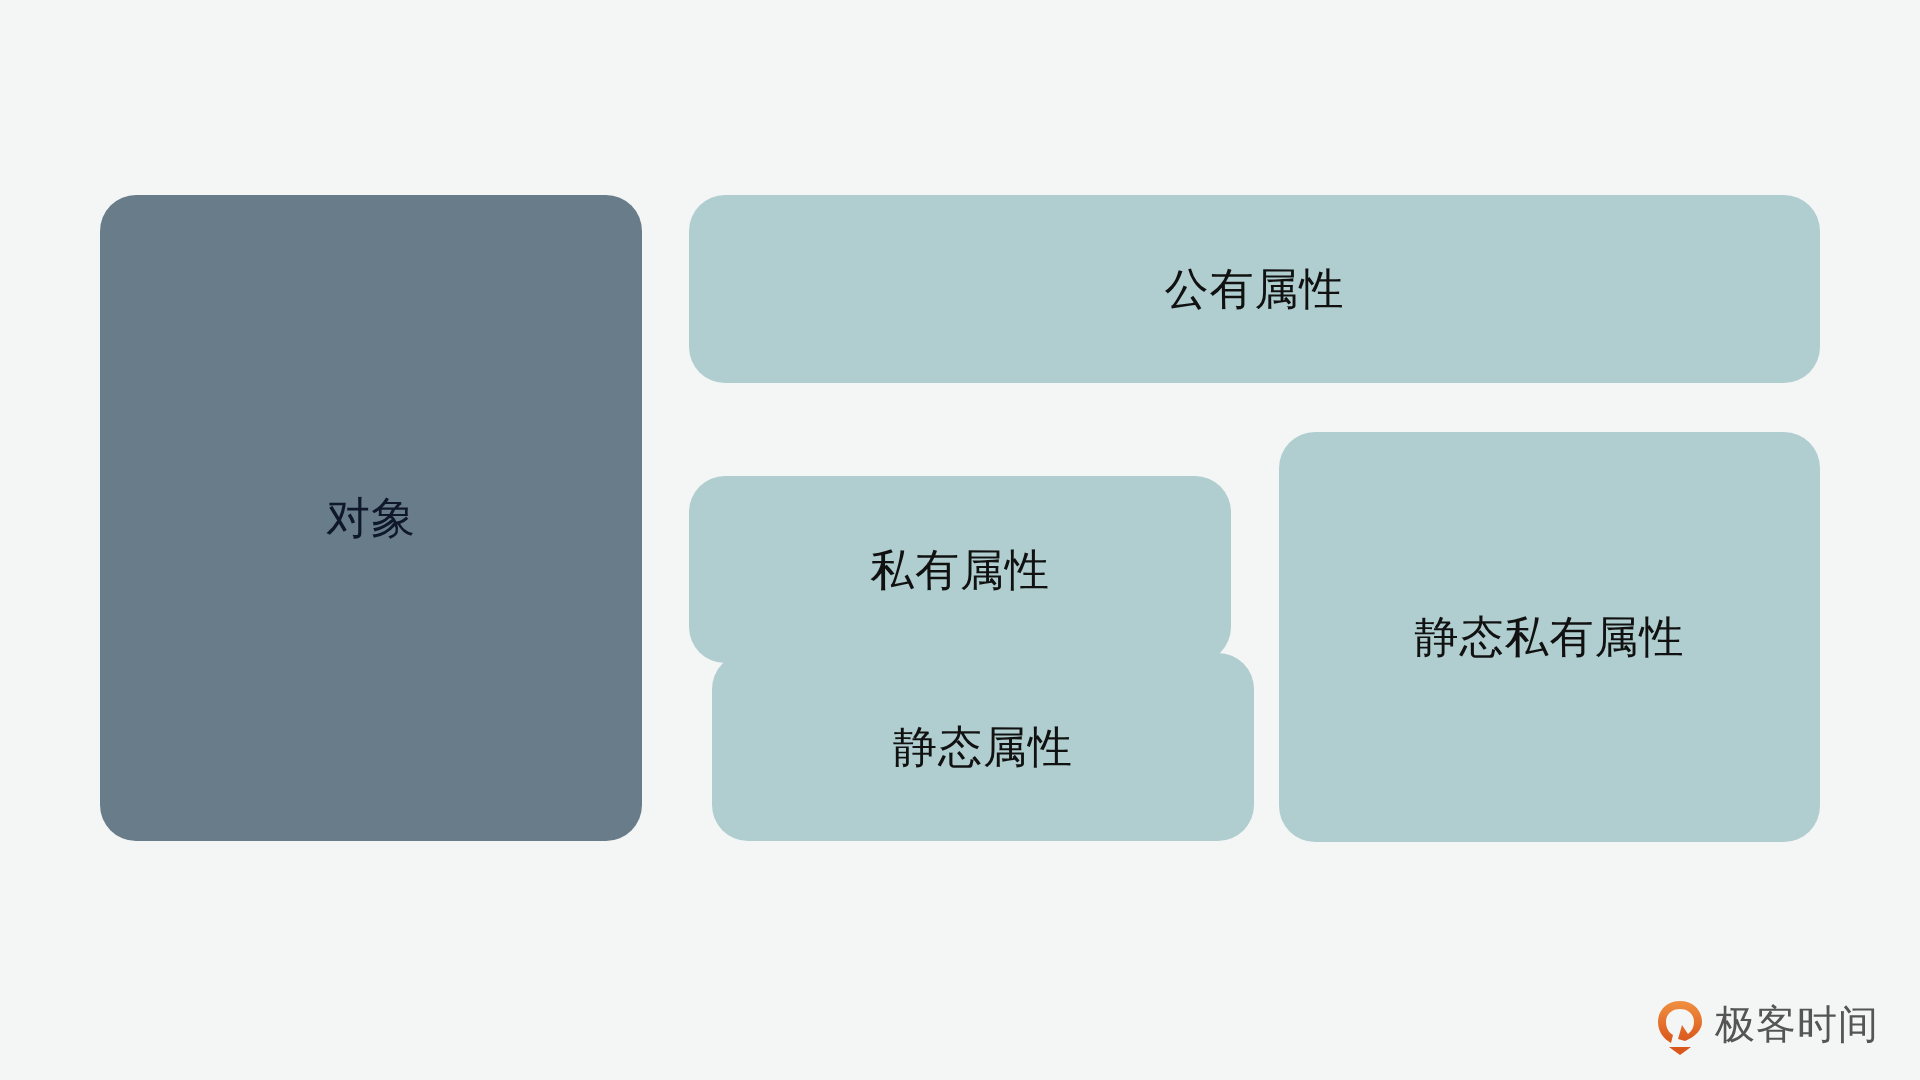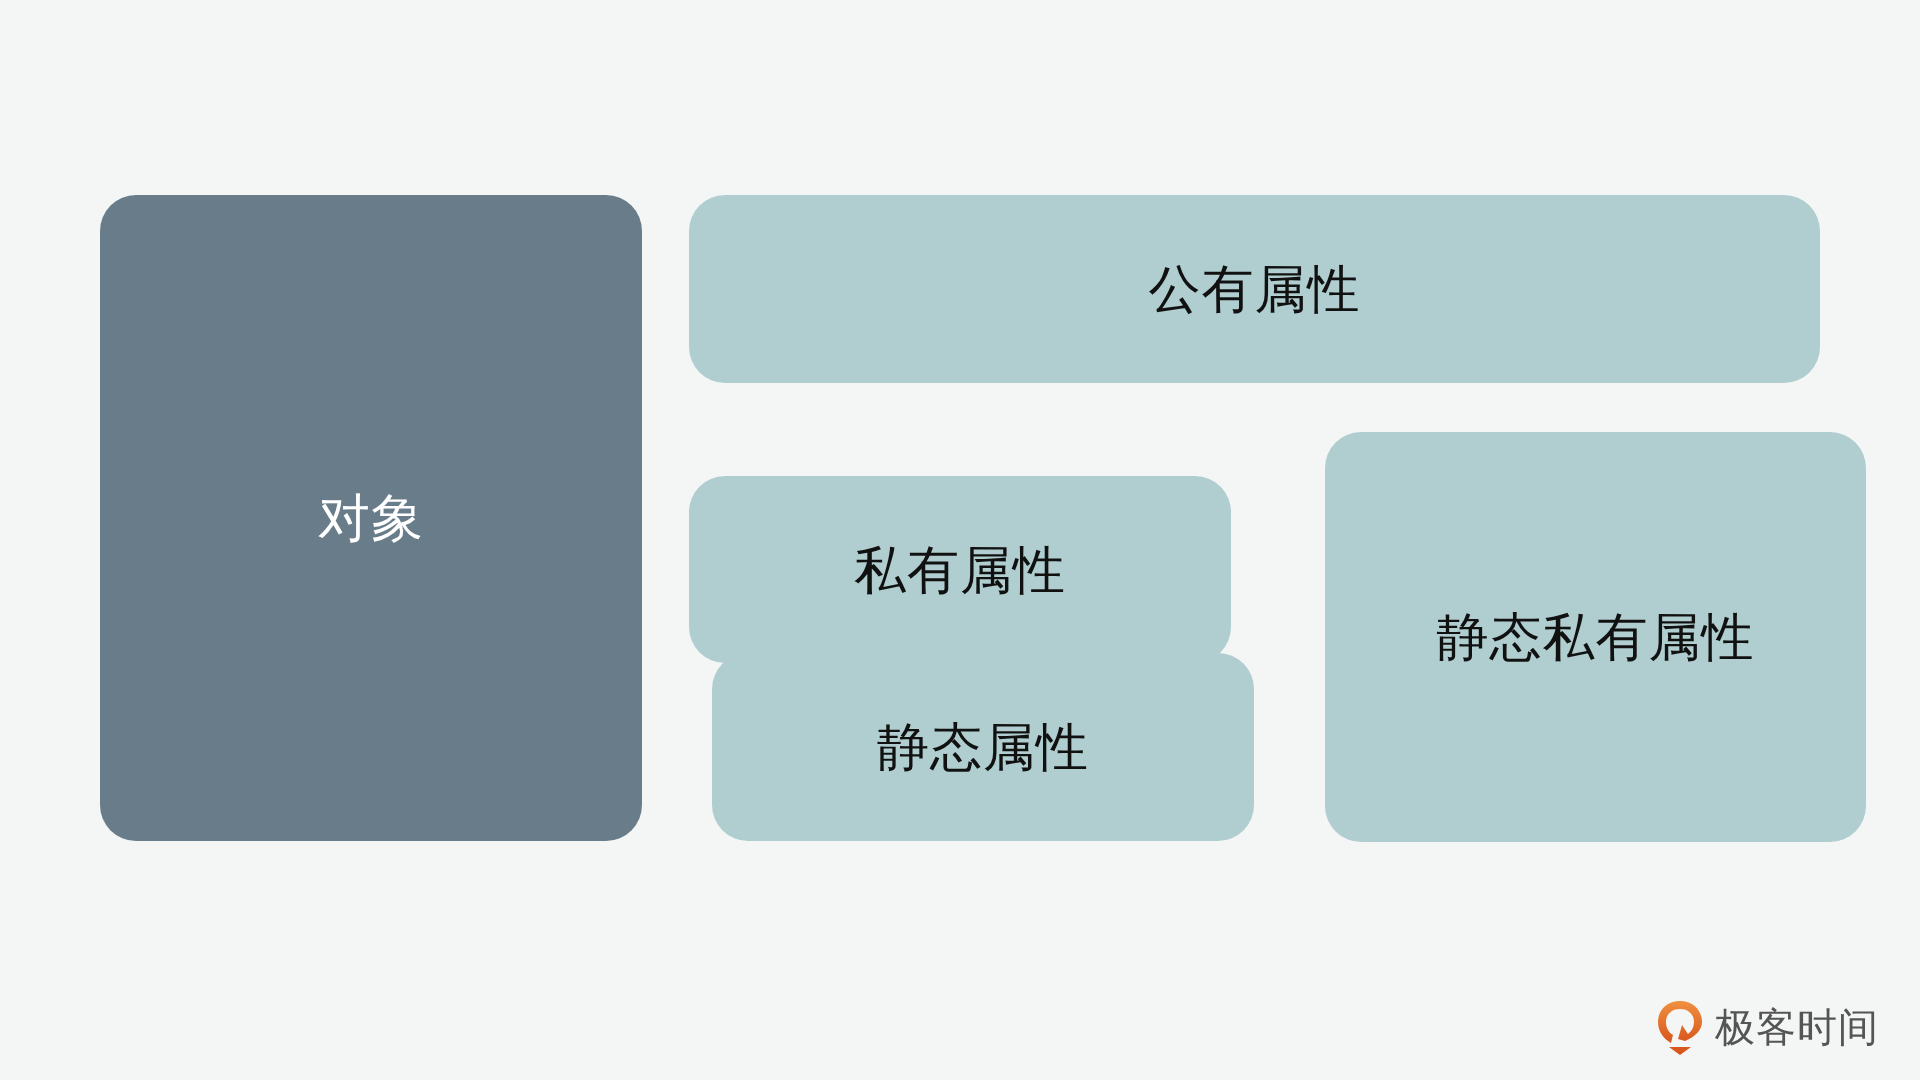--- a/index.html
+++ b/index.html
@@ -10,38 +10,38 @@
     }
     .box {
       position: absolute;
       border-radius: 36px;
       display: flex; align-items: center; justify-content: center;
       box-sizing: border-box;
     }
     .box.dark { background: #687c89; }
     .box.light { background: #b0cecf; }
     .label {
-      font-size: 52px; letter-spacing: 1px; line-height: 1;
+      font-size: 44px; letter-spacing: 1px; line-height: 1;
     }
-    .dark .label { color: #ffffff; font-weight: normal; }
+    .dark .label { color: #0f172a; font-weight: normal; }
     .light .label { color: #111111; }
     #obj { left: 100px; top: 195px; width: 542px; height: 646px; }
     #pub { left: 689px; top: 195px; width: 1131px; height: 188px; }
     #priv { left: 689px; top: 432px; width: 542px; height: 187px; margin-top: 44px; }
     #stat { left: 689px; top: 653px; width: 542px; height: 188px; margin-left: 23px; }
-    #spriv { left: 1279px; top: 432px; width: 541px; height: 410px; margin-left: 46px; }
+    #spriv { left: 1279px; top: 432px; width: 541px; height: 410px; }
 
     .logo {
       position: absolute; left: 1655px; top: 998px; height: 60px;
       display: flex; align-items: center; gap: 10px;
     }
     .logo-icon { width: 50px; height: 58px; display: block; }
     .logo-text {
       font-size: 40px; color: #555555; letter-spacing: 1px; line-height: 1;
-      font-family: Liberation Serif, serif;
+      font-family: Liberation Mono, monospace;
     }
   </style>
 </head>
 <body>
 
 <div class="box dark" id="obj">
   <span class="label">对象</span>
 </div>
 
 <div class="box light" id="pub">

